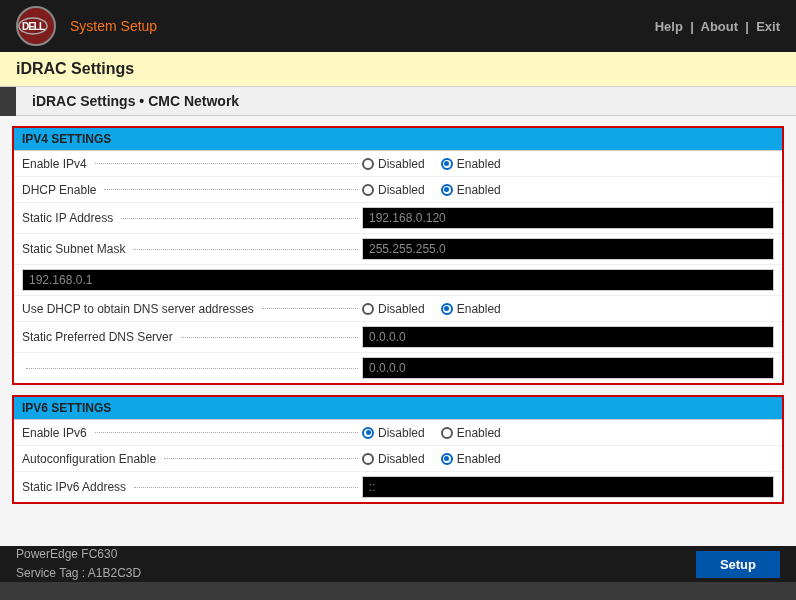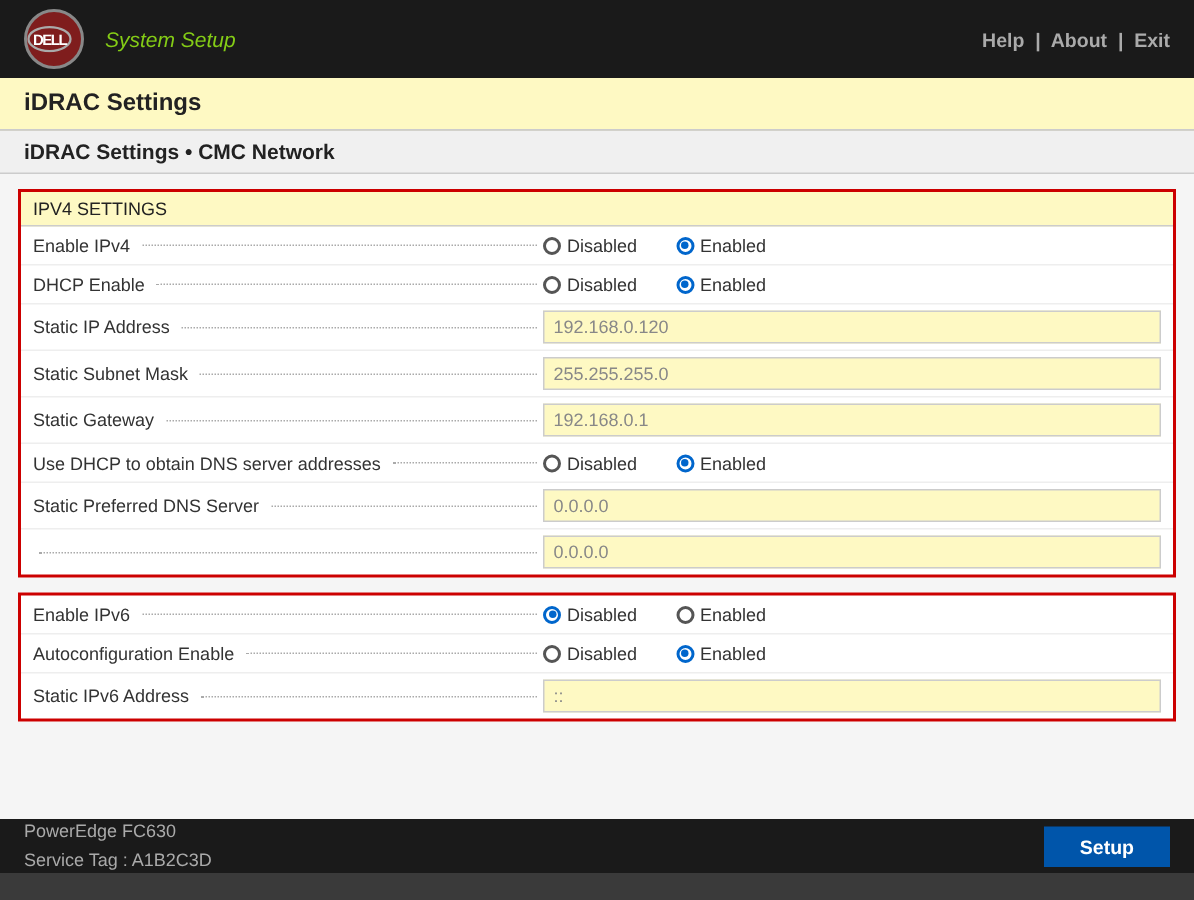--- a/index.html
+++ b/index.html
@@ -33,23 +33,22 @@
       border: 2px solid #888;
       background: #7f1d1d;
       display: flex;
       align-items: center;
       color: #fff;
       font-weight: bold;
       font-size: 11px;
       letter-spacing: -1px;
     }
     #header-title {
-      color: #84cc16;
+      color: #f97316;
       font-size: 14px;
-      font-style: italic;
     }
     #header-links {
       color: #aaa;
       font-size: 13px;
       font-weight: bold;
     }
     #header-links span {
       cursor: pointer;
       color: #aaa;
     }
@@ -64,20 +63,21 @@
       font-size: 16px;
       font-weight: bold;
       color: #222;
     }
 
     
     #breadcrumb-bar {
       background: #f0f0f0;
       padding: 6px 16px;
       border-bottom: 1px solid #ccc;
+      margin-left: 16px;
     }
     #breadcrumb {
       font-size: 14px;
       font-weight: bold;
       color: #222;
     }
 
     
     #main-content {
       background: #f5f5f5;
@@ -97,23 +97,23 @@
     #content-area::-webkit-scrollbar-thumb { background: #aaa; border: 1px solid #999; }
 
     
     .settings-section {
       border: 2px solid #cc0000;
       margin-bottom: 10px;
       background: #fff;
     }
 
     .section-header {
-      background: #fef9c3;
+      background: #0ea5e9;
       padding: 4px 8px;
-      font-weight: normal;
+      font-weight: bold;
       font-size: 12px;
       color: #222;
       border-bottom: 1px solid #ccc;
     }
 
     .settings-row {
       display: flex;
       align-items: center;
       padding: 4px 8px;
       border-bottom: 1px solid #eee;
@@ -138,21 +138,21 @@
     }
 
     .row-value {
       flex: 1;
       display: flex;
       align-items: center;
     }
 
     .radio-group {
       display: flex;
-      gap: 26px;
+      gap: 16px;
       align-items: center;
     }
 
     .radio-option {
       display: flex;
       align-items: center;
       gap: 4px;
       font-size: 12px;
       color: #333;
       cursor: pointer;
@@ -186,21 +186,21 @@
       width: 100%;
       border: 1px solid #ccc;
       background: #f9f9f9;
       padding: 2px 6px;
       font-size: 12px;
       color: #555;
       height: 22px;
     }
 
     .text-input:disabled {
-      background: #fef9c3;
+      background: #000000;
       color: #888;
     }
 
     
     #footer {
       background: #1a1a1a;
       height: 36px;
       display: flex;
       align-items: center;
       justify-content: space-between;
@@ -306,24 +306,20 @@
         <div class="settings-row">
           <div class="row-label">
             <span>Static Subnet Mask</span>
             <span class="dots"></span>
           </div>
           <div class="row-value">
             <input type="text" class="text-input" disabled="" value="255.255.255.0" style="">
           </div>
         </div>
         <div class="settings-row">
-          <div class="row-label">
-            <span>Static Gateway</span>
-            <span class="dots"></span>
-          </div>
           <div class="row-value">
             <input type="text" class="text-input" disabled="" value="192.168.0.1" style="">
           </div>
         </div>
         <div class="settings-row">
           <div class="row-label">
             <span>Use DHCP to obtain DNS server addresses</span>
             <span class="dots"></span>
           </div>
           <div class="row-value">
@@ -351,20 +347,21 @@
         <div class="settings-row">
           <div class="row-label">
             <span class="dots"></span>
           </div>
           <div class="row-value">
             <input type="text" class="text-input" disabled="" value="0.0.0.0" style="">
           </div>
         </div>
       </div>
       <div class="settings-section">
+        <div class="section-header">IPV6 SETTINGS</div>
         <div class="settings-row">
           <div class="row-label">
             <span>Enable IPv6</span>
             <span class="dots"></span>
           </div>
           <div class="row-value">
             <div class="radio-group">
               <label class="radio-option">
                 <div class="radio-circle selected"></div>
                 <span>Disabled</span>

